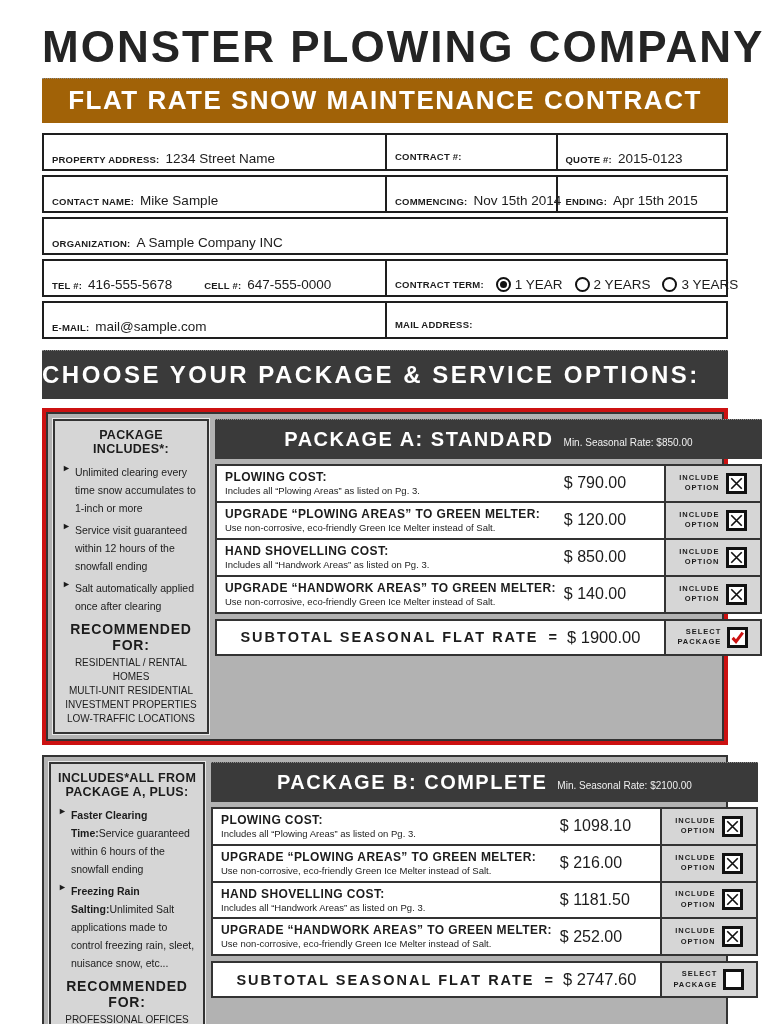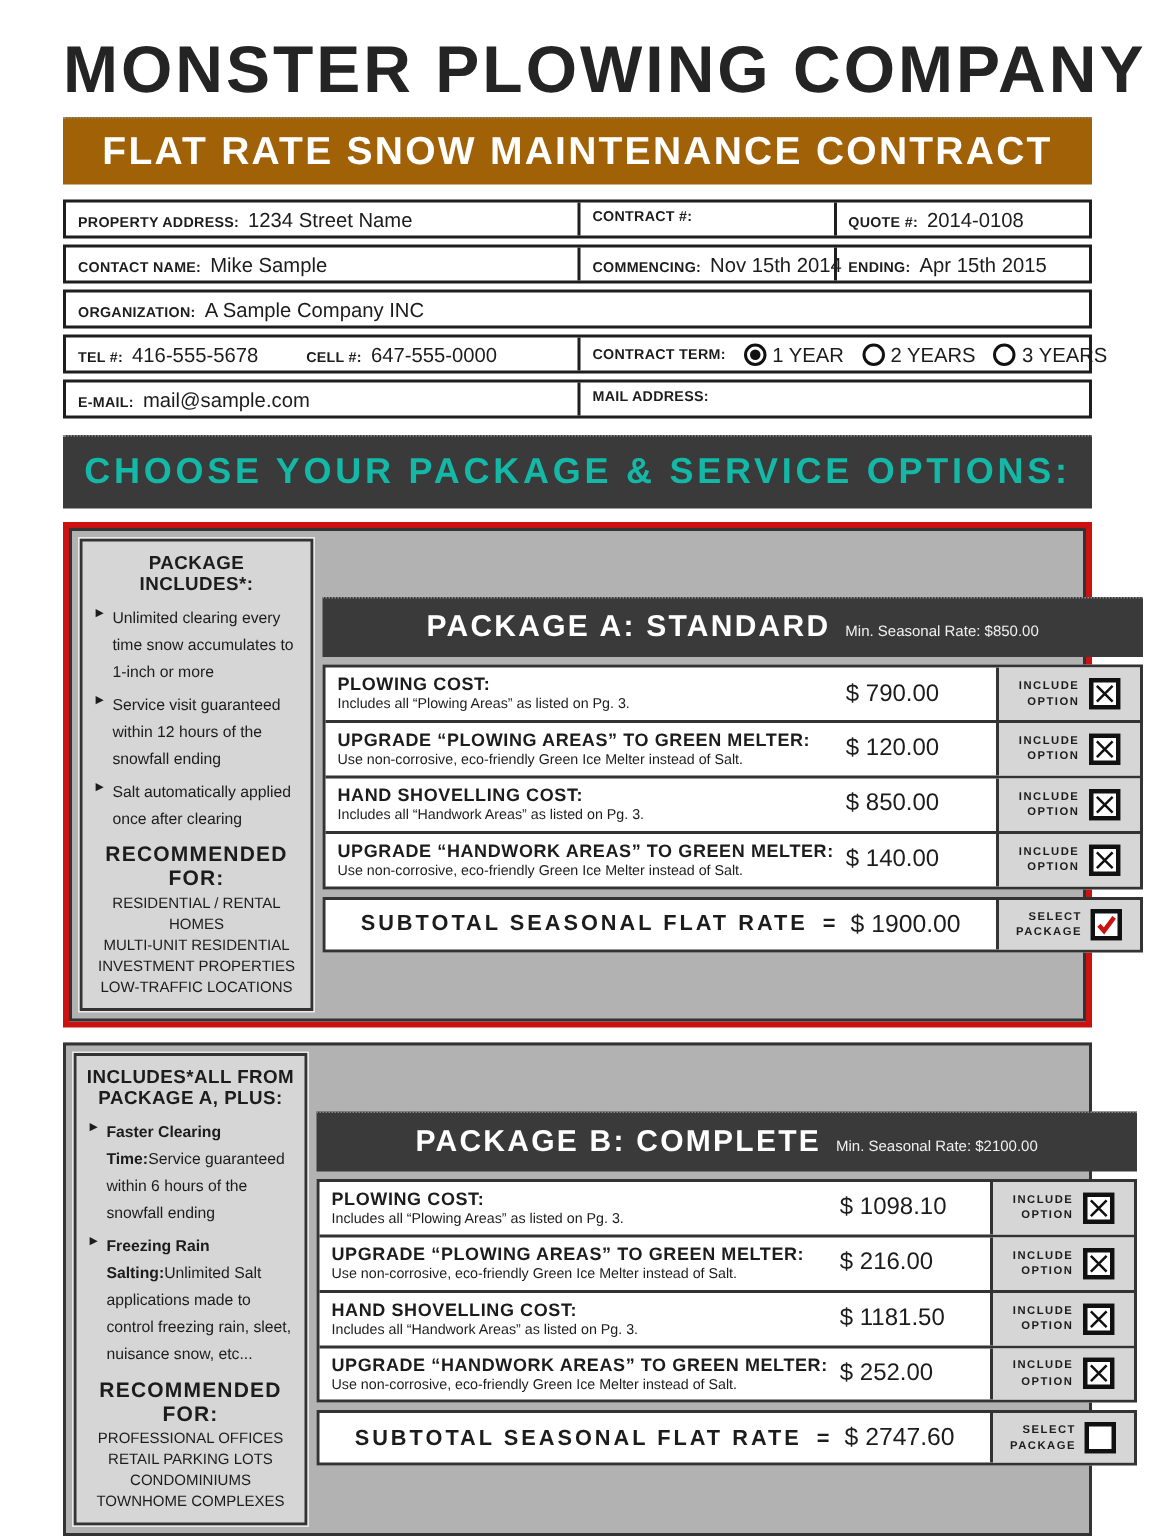--- a/index.html
+++ b/index.html
@@ -24,51 +24,51 @@
     border-top: 1px dotted #8a8a8a;
   }
 
   
   .info { margin-top: 10px; }
   .info-row {
     display: flex; border: 2px solid #1e1e1e; margin-top: 4px;
     min-height: 26px; background: #fff; align-items: stretch;
   }
   .info-row:first-child { margin-top: 0; }
-  .cell { padding: 4px 8px 3px 8px; display: flex; align-items: baseline; gap: 6px; }
+  .cell { padding: 16px 8px 3px 8px; display: flex; align-items: baseline; gap: 6px; }
   .cell + .cell { border-left: 2px solid #1e1e1e; }
   .cell-l { width: 50%; }
   .cell-q { width: 25%; text-align: center; }
   .cell-r { width: 50%; }
   .cell-label { font-size: 9.5px; font-weight: bold; white-space: nowrap; letter-spacing: 0.2px; }
   .cell-value { font-size: 13.5px; white-space: nowrap; }
   .cell-gap { margin-left: 26px; }
 
   .radio-group { display: flex; align-items: center; gap: 4px; }
   .radio {
     width: 15px; height: 15px; border: 2.5px solid #111; border-radius: 50%;
     display: inline-flex; align-items: center; justify-content: center;
     background: #fff; flex: none; margin-left: 8px;
   }
   .radio .dot { width: 7px; height: 7px; background: #111; border-radius: 50%; display: none; }
   .radio.checked .dot { display: block; }
   .radio-label { font-size: 13.5px; white-space: nowrap; }
 
   
   .choose-banner {
-    margin-top: 11px; background: #3a3a3a; color: #14b8a6;
+    margin-top: 11px; background: #3a3a3a; color: #ffffff;
     font-size: 24px; font-weight: bold; letter-spacing: 2.5px;
-    text-align: center; padding: 10px 0; border-top: 1px dotted #8a8a8a;
+    text-align: left; padding: 10px 0; border-top: 1px dotted #8a8a8a;
   }
 
   
   .sel-wrap { margin-top: 9px; border: 4px solid #cc1111; }
   .pkg {
     border: 2px solid #333; background: #b2b2b2;
-    padding: 5px; display: flex; gap: 6px; margin-top: 10px; align-items: center;
+    padding: 5px; display: flex; gap: 6px; margin-top: 10px;
   }
   .sel-wrap .pkg { margin-top: 0; }
 
   .pkg-side {
     width: 156px; flex: none; background: #d6d6d6;
     border: 2px solid #333; outline: 1px solid #e9e9e9;
     padding: 7px 5px 6px 5px;
   }
   .side-heading { font-size: 12.5px; font-weight: bold; text-align: center; letter-spacing: 0.3px; line-height: 1.15; margin-bottom: 5px; }
   .bullet { display: flex; gap: 4px; margin-top: 4px; padding-left: 2px; }
@@ -127,21 +127,21 @@
       <div class="cell cell-l">
         <span class="cell-label">PROPERTY ADDRESS:</span>
         <span class="cell-value">1234 Street Name</span>
       </div>
       <div class="cell cell-q">
         <span class="cell-label">CONTRACT #:</span>
         <span class="cell-value"></span>
       </div>
       <div class="cell cell-q">
         <span class="cell-label">QUOTE #:</span>
-        <span class="cell-value">2014-0108</span>
+        <span class="cell-value">2015-0123</span>
       </div>
     </div>
 
     <div class="info-row">
       <div class="cell cell-l">
         <span class="cell-label">CONTACT NAME:</span>
         <span class="cell-value">Mike Sample</span>
       </div>
       <div class="cell cell-q">
         <span class="cell-label">COMMENCING:</span>

